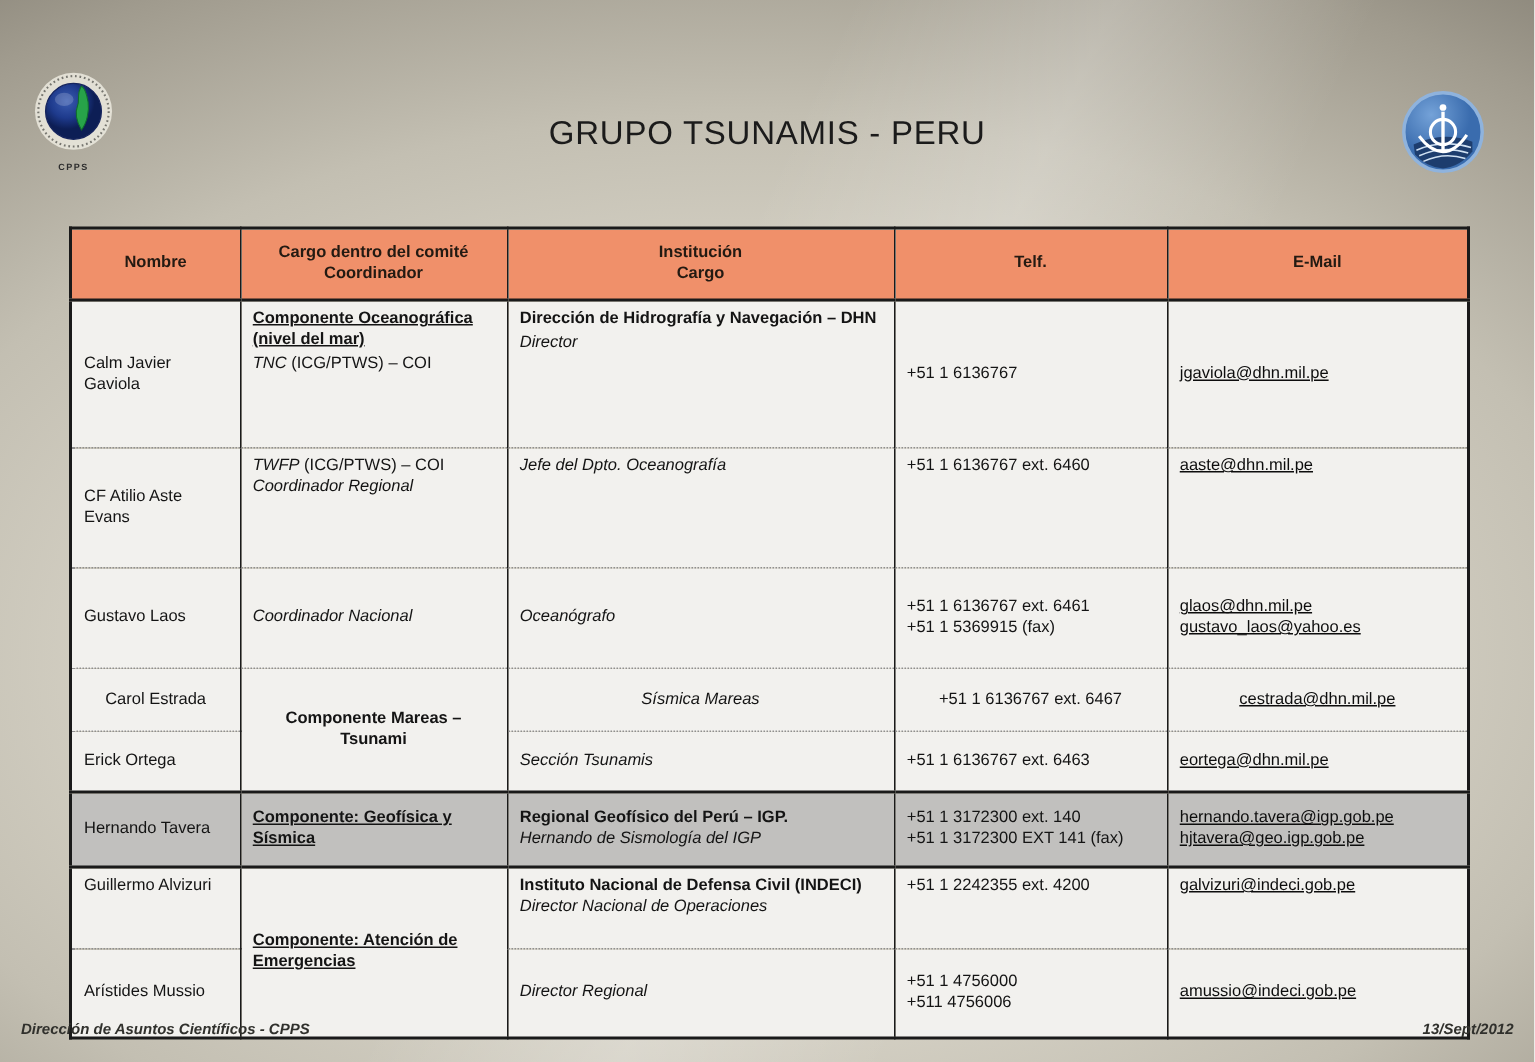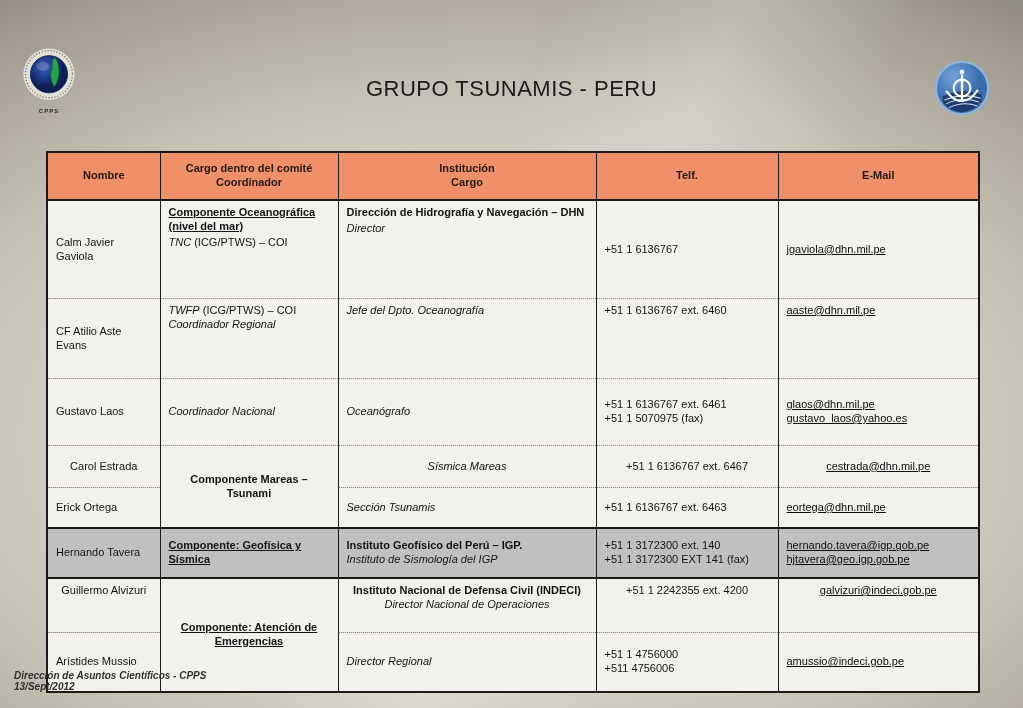--- a/index.html
+++ b/index.html
@@ -61,34 +61,34 @@
   
   .tbl tr.dot td{border-top:1px dotted var(--dotted-line);}
   .tbl tr.solid td{border-top:2px solid var(--table-border);}
   
   .tbl tr.r1 td{height:87px;}
   .tbl tr.r2 td{height:69px;}
   .tbl tr.r3 td{height:56px;}
   .tbl tr.r4 td{height:31px;text-align:center;}
   .tbl tr.r5 td{height:29px;margin-left:16px;}
   .tbl tr.r6 td{height:38px;}
-  .tbl tr.r7 td{height:43px;text-align:center;}
+  .tbl tr.r7 td{height:43px;}
   .tbl tr.r8 td{height:48px;}
 
   .b{font-weight:bold;}
   .it{font-style:italic;}
   .u{text-decoration:underline;}
   .gap{margin-top:2px;}
   .mail{color:var(--email-color);text-decoration:underline;display:inline-block;}
 
   
   .footer{
     position:absolute;left:14px;right:14px;bottom:16px;
     display:flex;justify-content:space-between;
-    font-size:10px;font-weight:bold;font-style:italic;color:var(--footer-color);flex-direction:column;
+    font-size:10px;font-weight:bold;font-style:italic;color:var(--footer-color);
   }
 </style>
 </head>
 <body>
 
 <div class="slide">
 
   <div class="logo logo-left">
     <svg width="62" height="62" viewBox="0 0 70 70">
       <defs>
@@ -188,21 +188,21 @@
       <tr class="r3 dot">
         <td><span>Gustavo Laos</span></td>
         <td>
             <div class="it">Coordinador Nacional</div>
           </td>
         <td>
             <div class="it">Oceanógrafo</div>
           </td>
         <td>
           <div>+51 1 6136767 ext. 6461</div>
-          <div>+51 1 5070975 (fax)</div>
+          <div>+51 1 5369915 (fax)</div>
         </td>
         <td>
           <div><span class="mail">glaos@dhn.mil.pe</span></div>
           <div><span class="mail">gustavo_laos@yahoo.es</span></div>
         </td>
       </tr>
 
       <tr class="r4 dot">
         <td><span>Carol Estrada</span></td>
         <td rowspan="2">
@@ -227,22 +227,22 @@
           </td>
         <td><span class="mail">eortega@dhn.mil.pe</span></td>
       </tr>
 
       <tr class="r6 hl solid">
         <td><span>Hernando Tavera</span></td>
         <td>
             <div class="b u">Componente: Geofísica y Sísmica</div>
           </td>
         <td>
-          <div class="b">Instituto Geofísico del Perú – IGP.</div>
-          <div class="it">Instituto de Sismología del IGP</div>
+          <div class="b">Regional Geofísico del Perú – IGP.</div>
+          <div class="it">Hernando de Sismología del IGP</div>
         </td>
         <td>
           <div>+51 1 3172300 ext. 140</div>
           <div>+51 1 3172300 EXT 141 (fax)</div>
         </td>
         <td>
           <div><span class="mail">hernando.tavera@igp.gob.pe</span></div>
           <div><span class="mail">hjtavera@geo.igp.gob.pe</span></div>
         </td>
       </tr>

